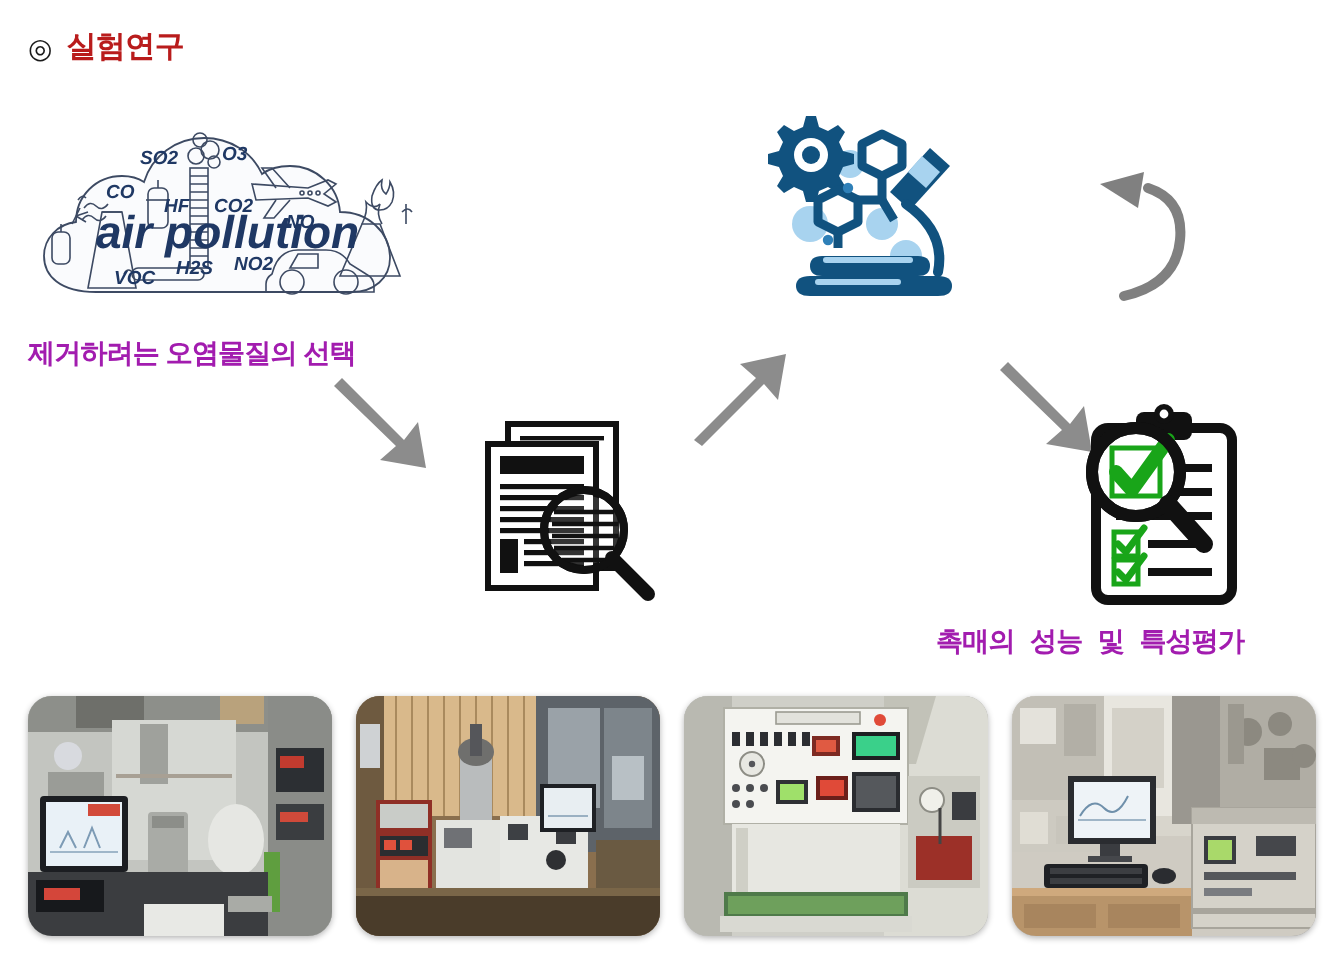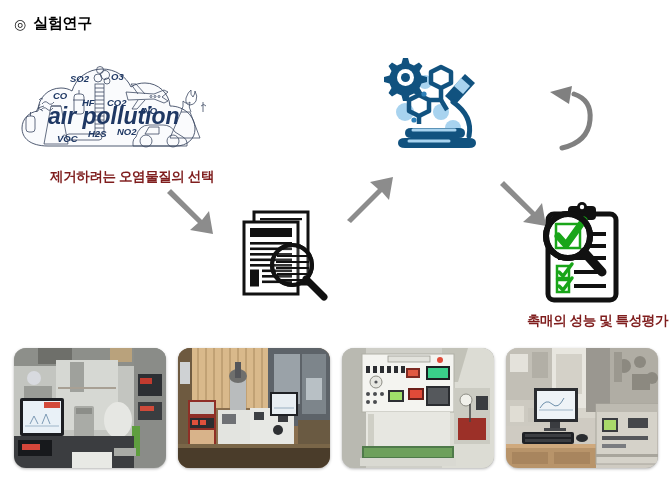--- a/index.html
+++ b/index.html
@@ -30,34 +30,34 @@
     gap: 7px;
   }
   .bullet-mark {
     font-size: 14px;
     color: #1a1a1a;
     line-height: 1;
   }
   .title-text {
     font-size: 15px;
     font-weight: bold;
-    color: #000000;
+    color: #b91c1c;
     letter-spacing: -0.3px;
     white-space: nowrap;
   }
 
   
   .caption {
     position: absolute;
     font-size: 13.5px;
     font-weight: bold;
-    color: #7f1d1d;
+    color: #a21caf;
     letter-spacing: -0.4px;
     white-space: nowrap;
-    text-align: right;
+    text-align: left;
   }
 
   
   .cloud-wrap {
     position: absolute;
     left: 18px;
     top: 54px;
     width: 200px;
     height: 100px;
     font-style: italic;
@@ -336,21 +336,21 @@
       <path d="M25 84 L29 88 L38 76" fill="none" stroke="#19a519" stroke-width="3.5" stroke-linecap="round" stroke-linejoin="round"></path>
 
       <circle cx="34" cy="34" r="22" fill="#ffffff" stroke="#111111" stroke-width="6"></circle>
       <rect x="22" y="22" width="24" height="24" fill="none" stroke="#19a519" stroke-width="2.5"></rect>
       <path d="M24 34 L32 43 L50 18" fill="none" stroke="#19a519" stroke-width="7" stroke-linecap="round" stroke-linejoin="round"></path>
       <circle cx="34" cy="34" r="22" fill="none" stroke="#111111" stroke-width="6"></circle>
       <path d="M50 50 L68 70" stroke="#111111" stroke-width="9" stroke-linecap="round"></path>
     </svg>
   </div>
 
-  <div class="caption" style="left:468px; top:312px; width:200px;">촉매의 성능 및 특성평가</div>
+  <div class="caption" style="left:468px; top:312px; width:200px;font-family:Liberation Mono, monospace;">촉매의 성능 및 특성평가</div>
 
   <div class="photo-strip">
 
     <div class="photo">
       <svg viewBox="0 0 152 120" preserveAspectRatio="none" xmlns="http://www.w3.org/2000/svg">
         <rect width="152" height="120" fill="#c3c5c0"></rect>
         <rect x="0" y="0" width="152" height="18" fill="#8d8f8a"></rect>
         <rect x="24" y="0" width="34" height="16" fill="#6e6f6a"></rect>
         <rect x="96" y="0" width="22" height="14" fill="#b9a27c"></rect>
         <rect x="120" y="0" width="32" height="120" fill="#8a8c88"></rect>

